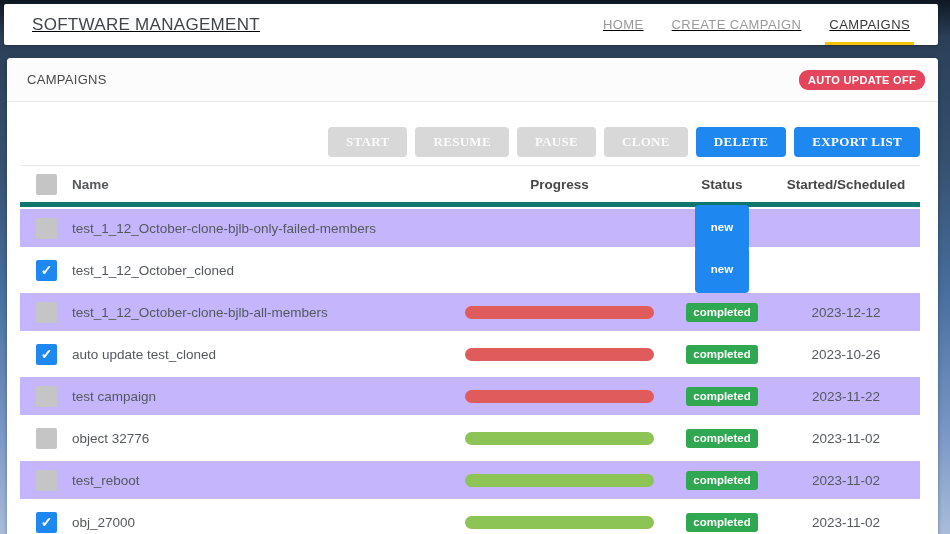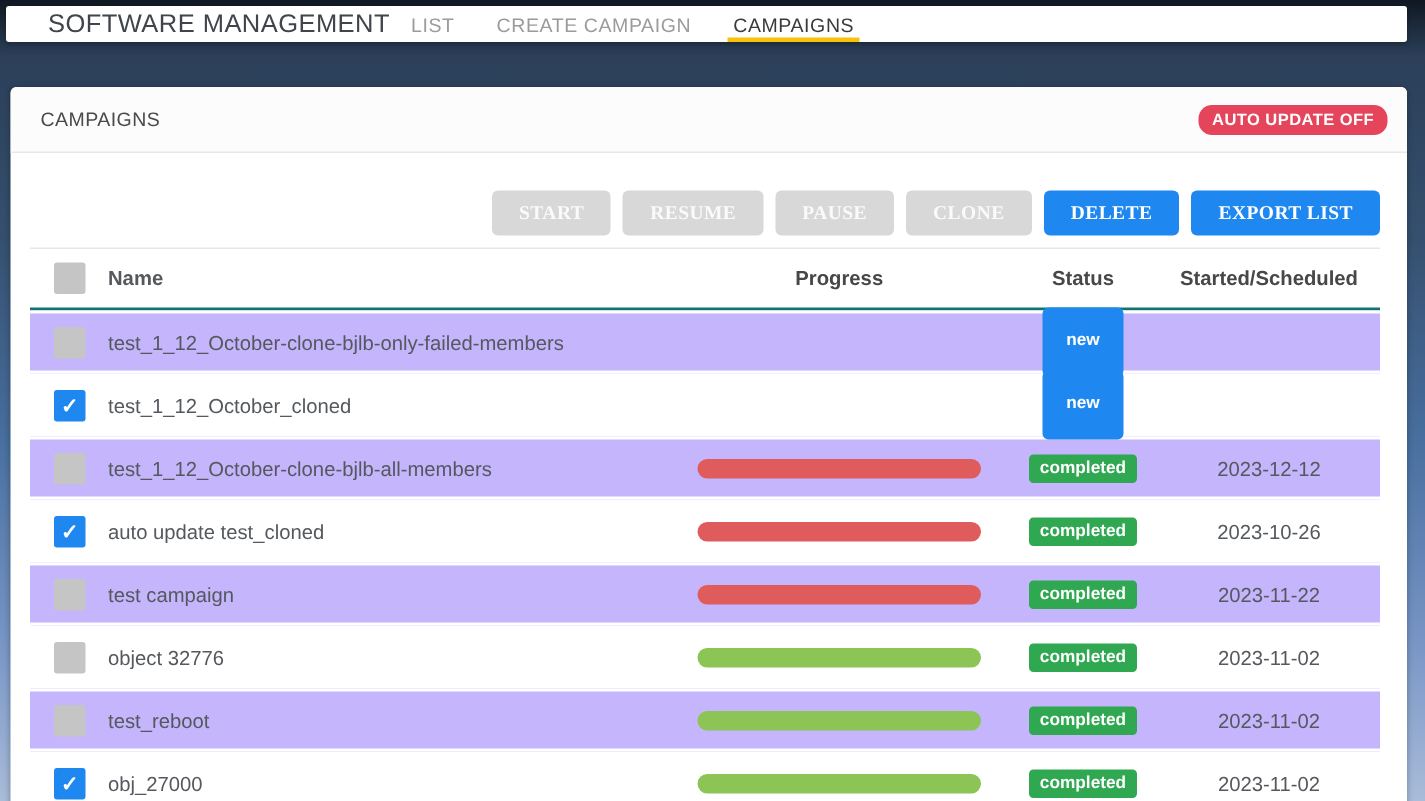--- a/index.html
+++ b/index.html
@@ -5,25 +5,26 @@
   * { margin:0; padding:0; box-sizing:border-box; }
   html,body { width:950px; height:534px; overflow:hidden; }
   body {
     font-family:"Liberation Sans", sans-serif;
     background:linear-gradient(180deg,#0f1822 0%,#2b3f58 7%,#35506f 30%,#486f9f 55%,#7795c5 80%,#a9bcda 100%);
     position:relative;
   }
 
   
   .topbar {
-    position:absolute; left:4px; right:12px; top:4px; height:24px;
+    position:absolute; left:4px; right:12px; top:4px; height:41px;
     background:#fff; border-radius:2px;
-    display:flex; align-items:center; 
+    display:flex; align-items:center; justify-content:space-between;
     box-shadow:0 1px 3px rgba(0,0,0,.25);
     padding-left:28px;
+    text-decoration:underline;
   }
   .app-title { font-size:17px; color:#40454b; letter-spacing:.3px; }
   .nav { display:flex; height:100%; align-items:stretch; padding-right:14px; }
   .nav-item {
     display:flex; align-items:center; padding:0 14px;
     font-size:13px; letter-spacing:.4px; color:#9b9b9b;
     cursor:pointer; position:relative; white-space:nowrap;
   }
   .nav-item.active { color:#3a3a3a; }
   .nav-item.active::after {
@@ -59,21 +60,21 @@
     font-family:Liberation Serif, serif; font-size:13px; font-weight:600; letter-spacing:.3px;
     color:#fff; cursor:pointer; display:flex; align-items:center;
   }
   .btn.disabled { background:#d8d8d8; color:#fafafa; cursor:default; }
   .btn.primary  { background:#1e87f0; }
 
   
   .table { margin:0 18px 0 13px; }
   .trow { display:flex; align-items:center; height:42px; }
   .thead {
-    border-top:1px solid #e7e7e7; border-bottom:2px solid #0f766e;
+    border-top:1px solid #e7e7e7; border-bottom:5px solid #0f766e;
     font-weight:700; font-size:13.5px; color:#474747;
   }
   .trow.stripe { background:#c4b5fd; border-top:2px solid #fff; border-bottom:2px solid #fff; }
   .c-check { width:52px; flex:none; padding-left:16px; }
   .c-name  { flex:1; font-size:13.5px; color:#55595e; overflow:hidden; white-space:nowrap; }
   .c-prog  { width:225px; flex:none; padding:0 18px; text-align:center; }
   .c-status{ width:100px; flex:none; text-align:center; }
   .c-date  { width:148px; flex:none; text-align:center; font-size:13.5px; color:#55595e; }
   .thead .c-prog, .thead .c-status, .thead .c-date { color:#474747; }
 
@@ -94,21 +95,21 @@
   }
   .badge.new       { background:#1e87f0; padding:16px 16px; }
   .badge.completed { background:#2fa851; border-radius:3px; padding:3px 7px; }
 </style>
 </head>
 <body>
 
 <div class="topbar">
   <div class="app-title">SOFTWARE MANAGEMENT</div>
   <div class="nav">
-      <div class="nav-item">LIST</div>
+      <div class="nav-item">HOME</div>
       <div class="nav-item">CREATE CAMPAIGN</div>
       <div class="nav-item active">CAMPAIGNS</div>
     </div>
 </div>
 
 <div class="panel">
   <div class="panel-header">
     <div class="panel-title">CAMPAIGNS</div>
     <div class="auto-badge">AUTO UPDATE OFF</div>
   </div>

